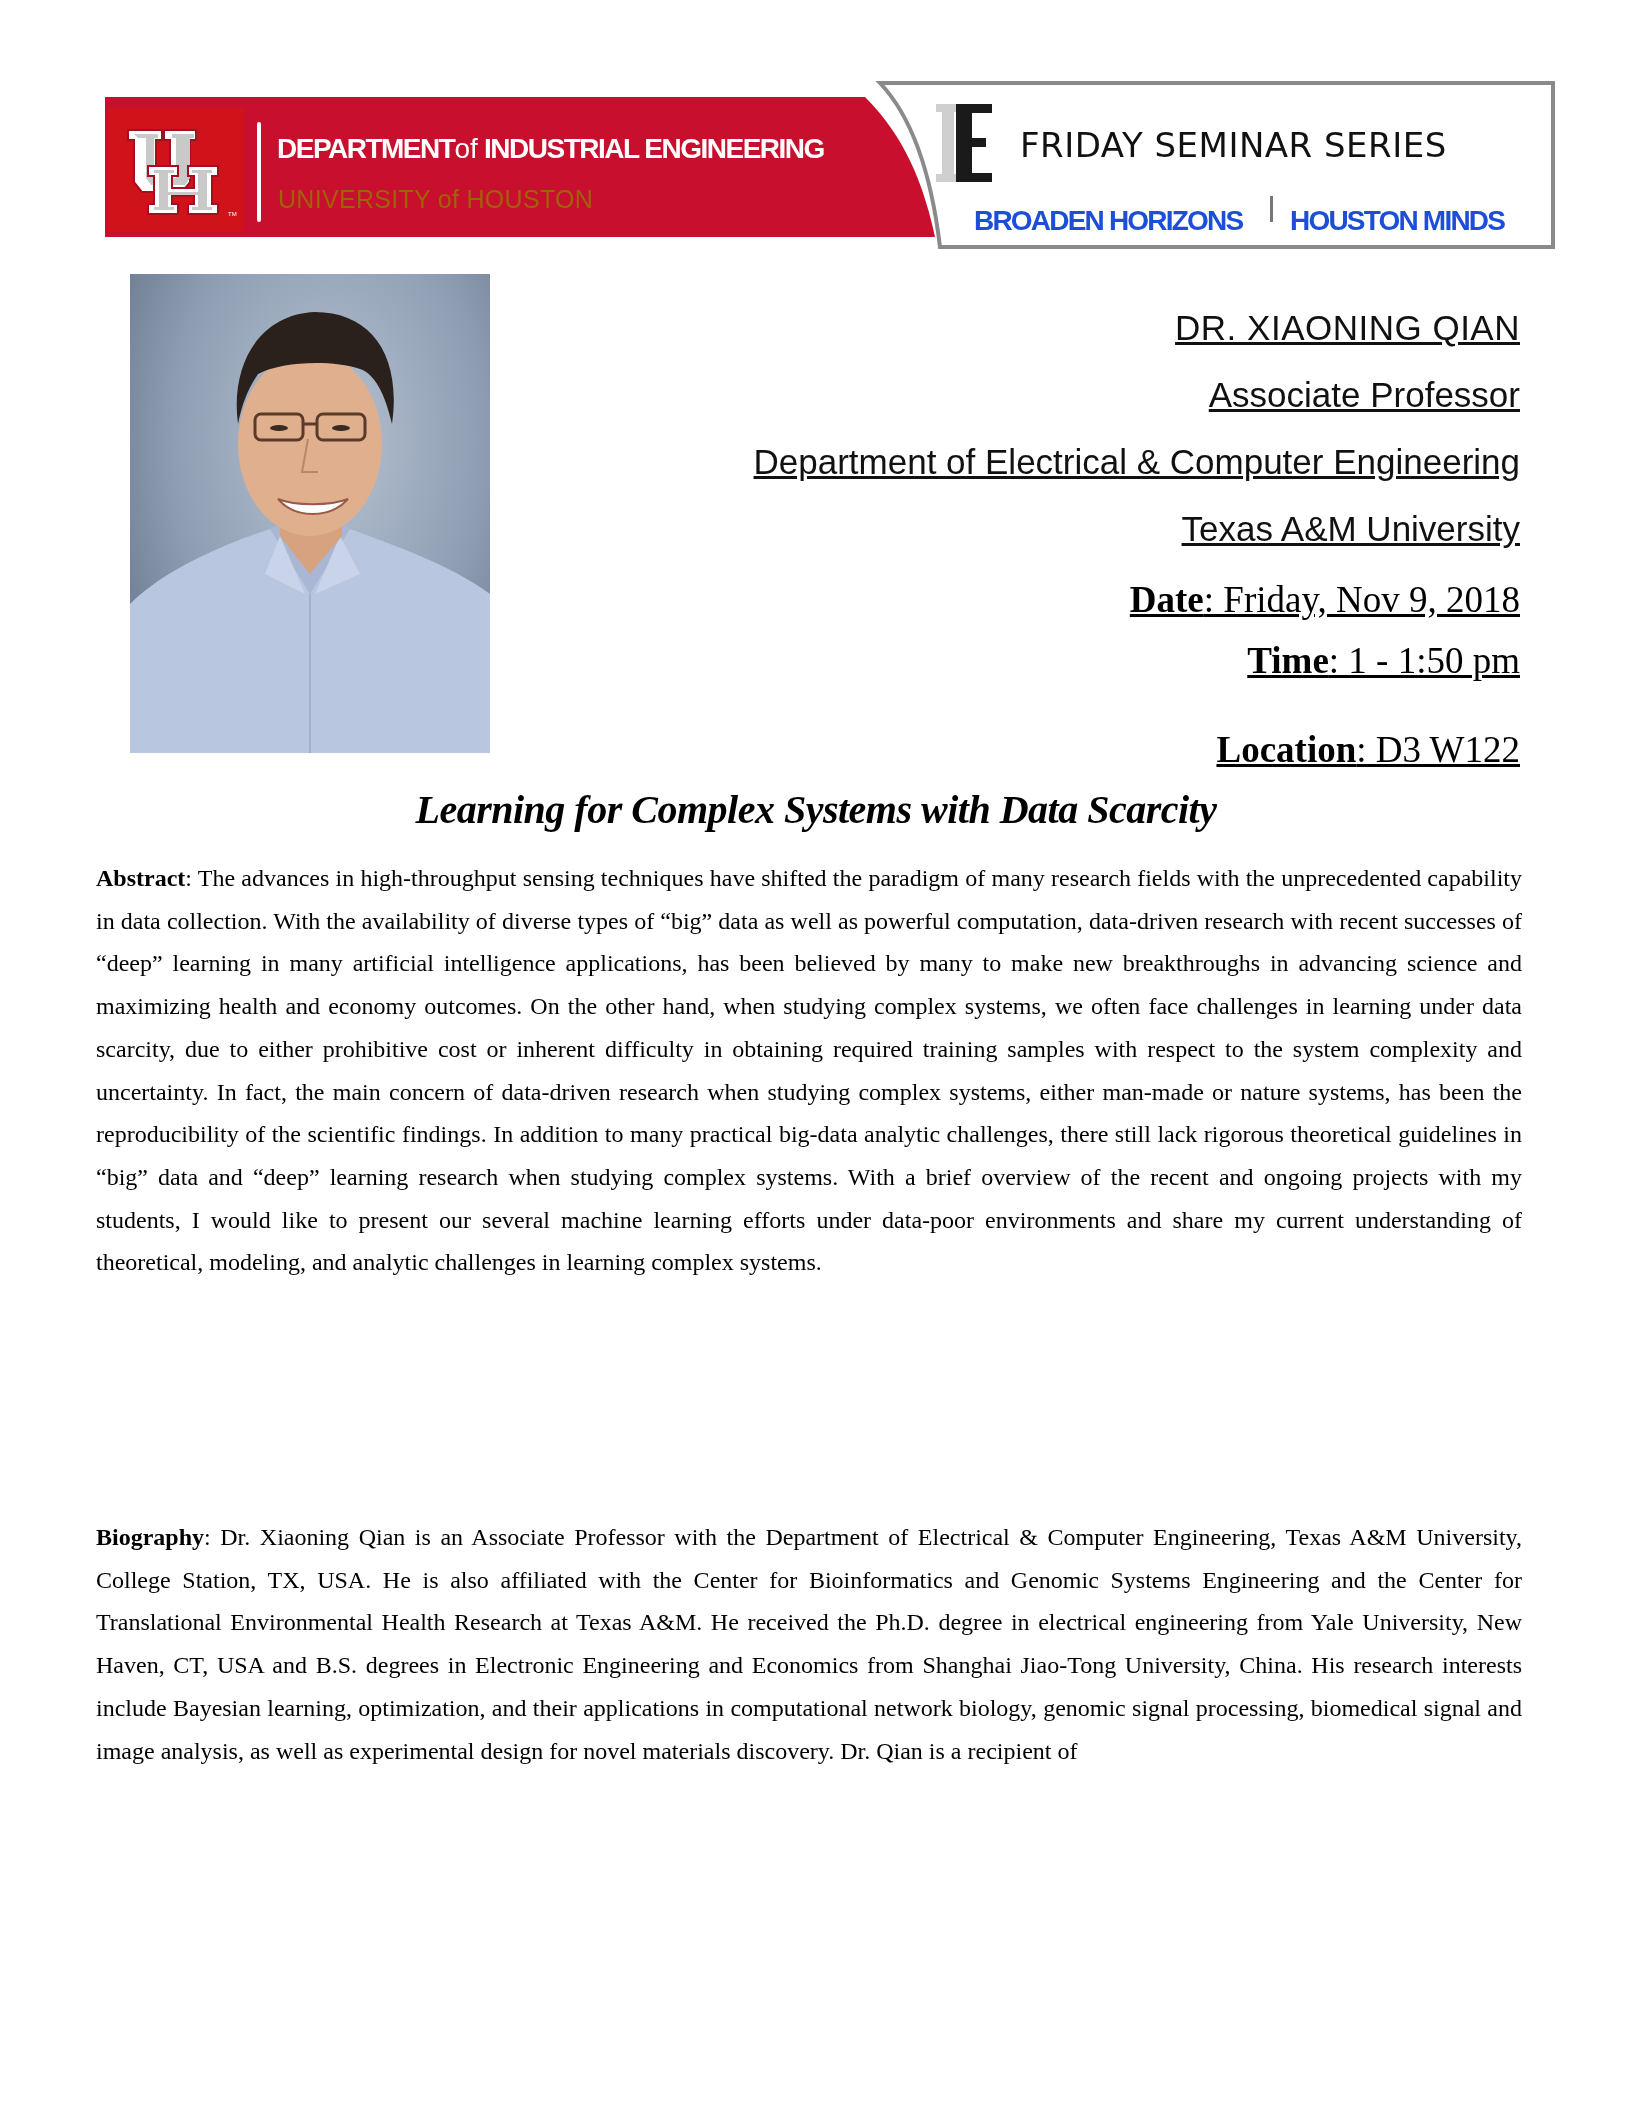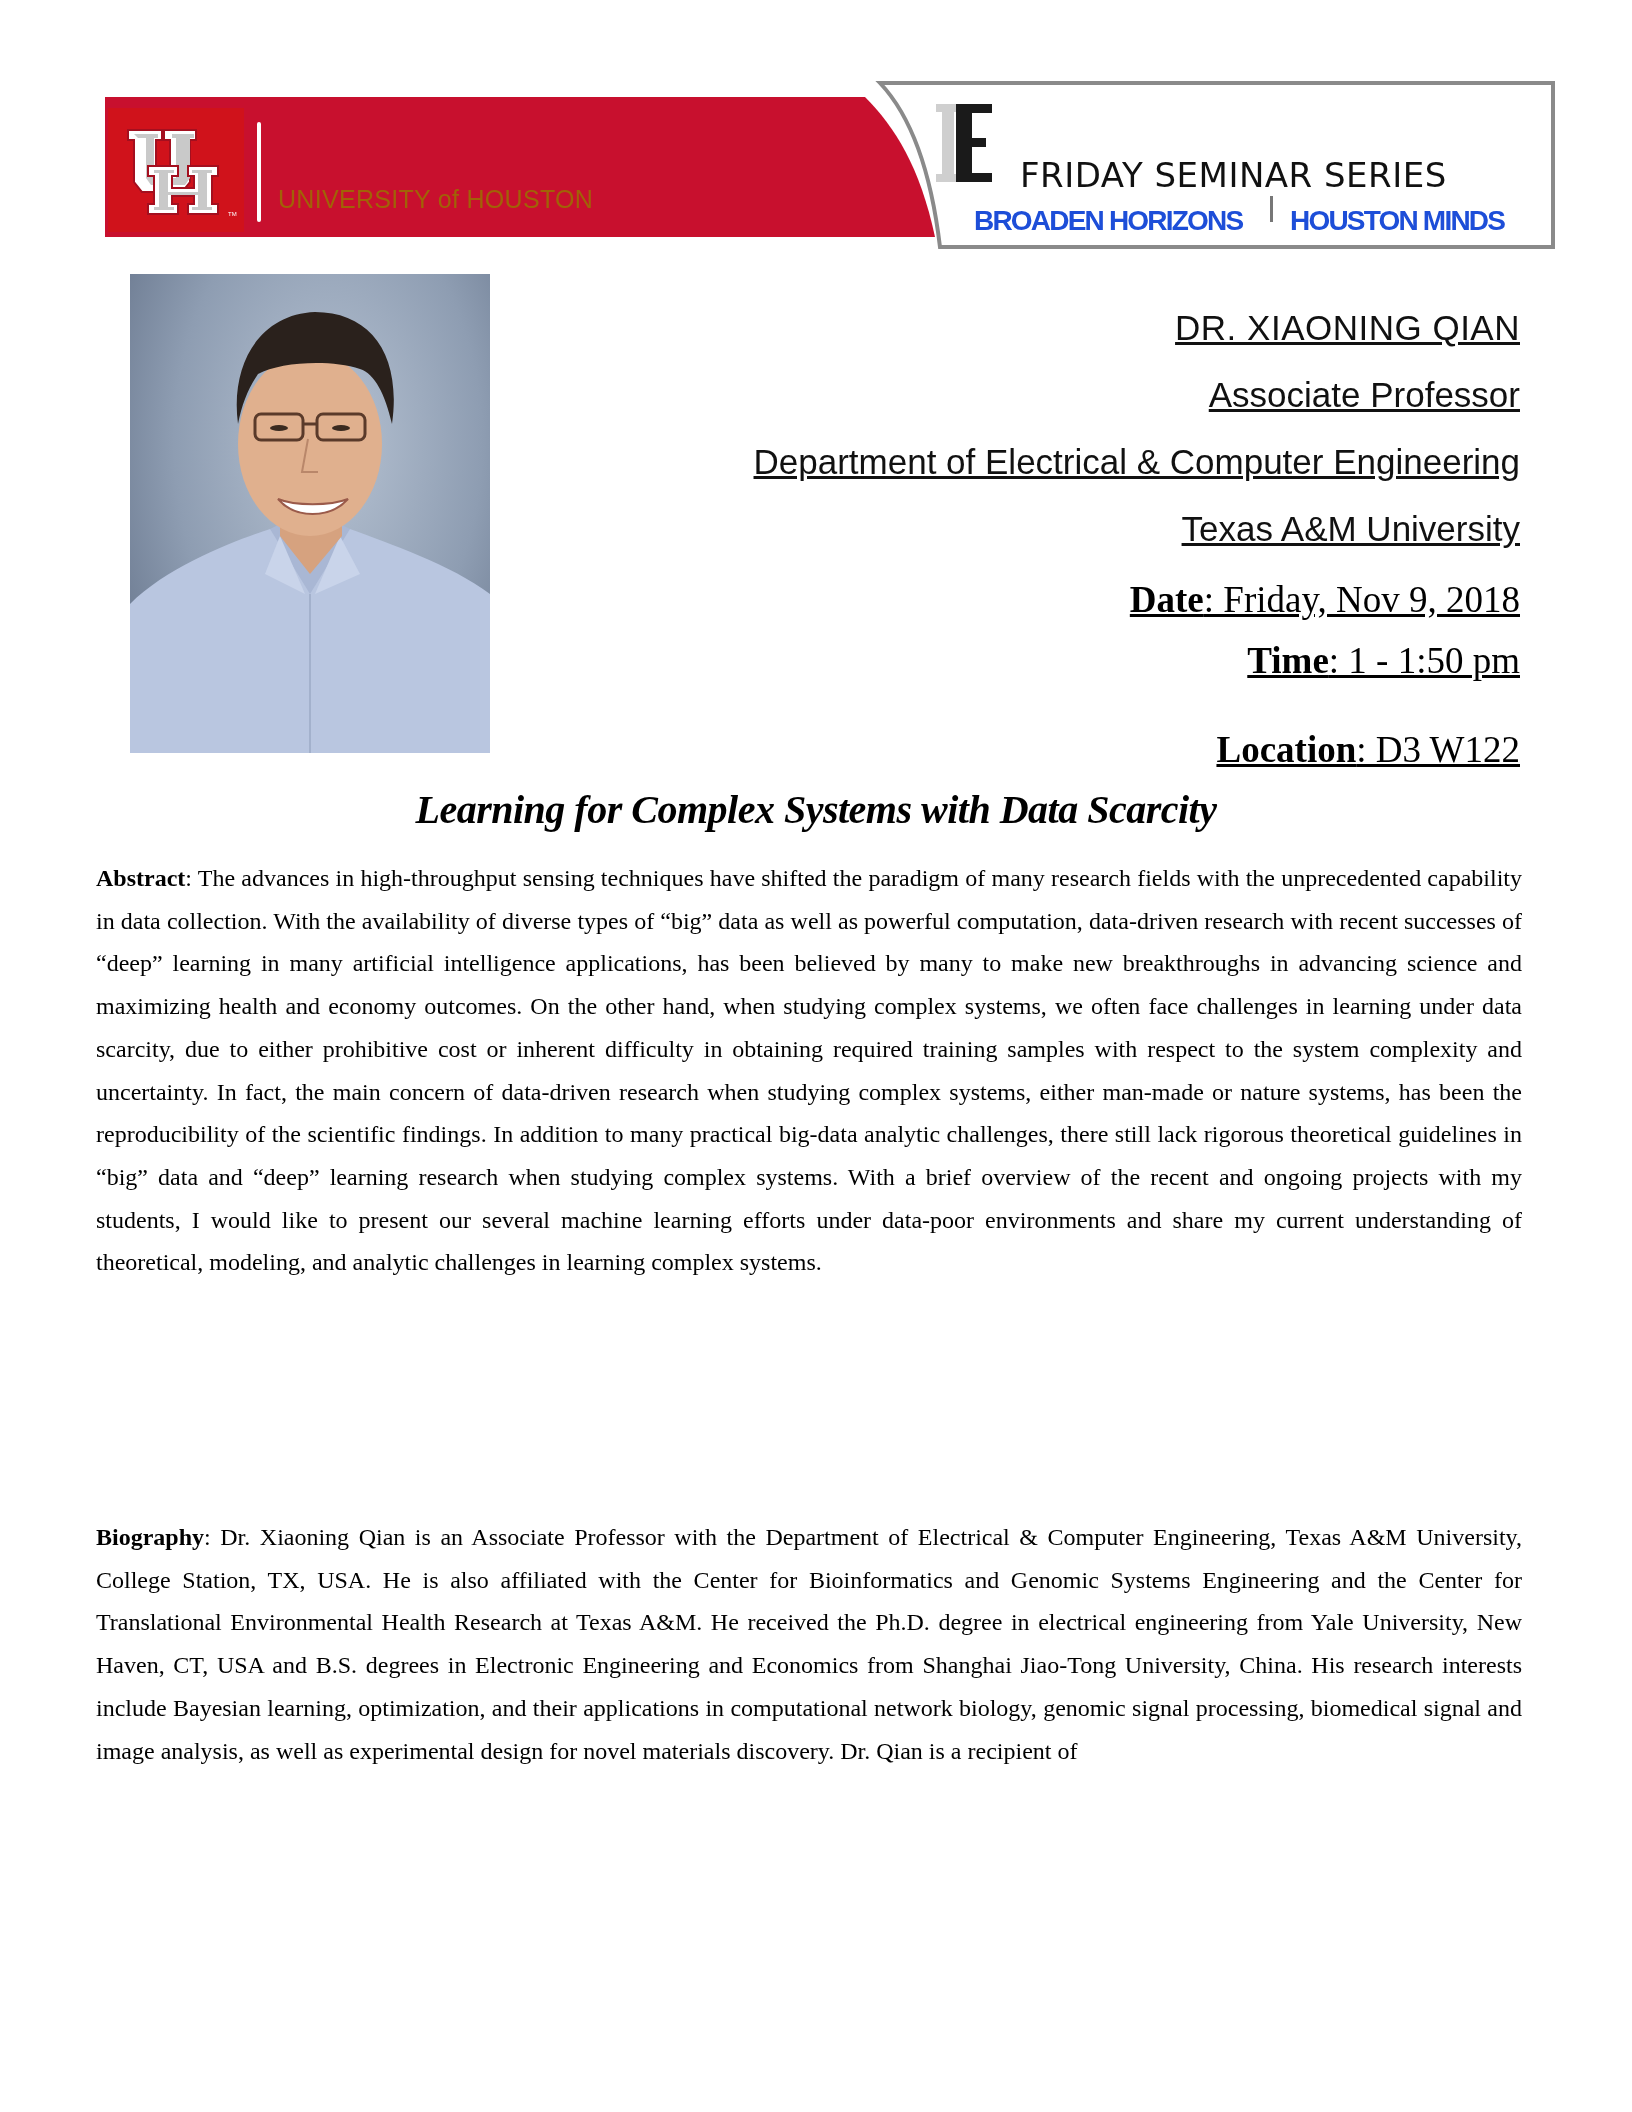--- a/index.html
+++ b/index.html
@@ -12,21 +12,21 @@
   .uh-logo svg { position:absolute; left:0; top:0; }
   .tm { position:absolute; left:120px; top:103px; color:#fff; font-family:"Liberation Sans", sans-serif; font-size:6px; }
   .uh-divider { position:absolute; left:152px; top:25px; width:4px; height:100px; background:#fff; border-radius:2px; }
   .dept-line { position:absolute; left:172px; top:36px; color:#fff; font-family:"Liberation Sans", sans-serif; font-size:28px; font-weight:bold; letter-spacing:-1.5px; white-space:nowrap; }
   .dept-line .of { font-weight:normal; letter-spacing:0; }
   .uni-line { position:absolute; left:173px; top:88px; color:#a16207; font-family:"Liberation Sans", sans-serif; font-size:25px; white-space:nowrap; letter-spacing:0.3px; }
 
   .seminar-frame { position:absolute; left:870px; top:80px; width:690px; height:172px; }
   .seminar-frame svg { position:absolute; left:0; top:0; }
   .ie-mark { position:absolute; left:936px; top:104px; width:56px; height:78px; }
-  .seminar-title { position:absolute; left:1020px; top:125px; font-family:"DejaVu Sans", sans-serif; font-size:34px; color:#111; white-space:nowrap; letter-spacing:0.5px;margin-top:30px; }
+  .seminar-title { position:absolute; left:1020px; top:125px; font-family:"DejaVu Sans", sans-serif; font-size:34px; color:#111; white-space:nowrap; letter-spacing:0.5px; }
   .tag { position:absolute; top:205px; font-family:"Liberation Sans", sans-serif; font-weight:bold; font-size:28px; color:#1d4ed8; letter-spacing:-1.8px; white-space:nowrap; }
   .tag-left { left:974px; }
   .tag-right { left:1290px; }
   .tag-sep { position:absolute; left:1270px; top:196px; width:3px; height:26px; background:#777; }
 
   
   .photo { position:absolute; left:130px; top:274px; width:360px; height:479px; overflow:hidden;
            background: radial-gradient(ellipse at 55% 35%, #b7c3d3 0%, #8e9db2 55%, #5d6b82 100%); }
   .photo svg { position:absolute; left:0; top:0; }
 
@@ -65,20 +65,24 @@
 
       <path d="M20,22 h34 v10 h-6 v34 h14 v-34 h-6 v-10 h32 v10 h-6 v42 l-8,10 h-40 l-8,-10 v-42 h-6 z" fill="#ffffff" stroke="#a40f1f" stroke-width="2"></path>
       <path d="M26,26 h24 v4 h-4 v40 h22 v-40 h-4 v-4 h22 v4 h-4 v40 l-5,7 h-34 l-5,-7 v-40 h-8z" fill="#c9c9c9"></path>
 
       <path d="M40,58 h30 v10 h-6 v12 h22 v-12 h-6 v-10 h30 v10 h-6 v28 h6 v10 h-30 v-10 h6 v-8 h-22 v8 h6 v10 h-30 v-10 h6 v-28 h-6z" fill="#ffffff" stroke="#a40f1f" stroke-width="2"></path>
       <path d="M46,62 h20 v3 h-6 v19 h30 v-19 h-6 v-3 h20 v3 h-5 v34 h5 v3 h-20 v-3 h6 v-12 h-30 v12 h6 v3 h-20 v-3 h5 v-34 h-5z" fill="#c9c9c9"></path>
     </svg>
     <span class="tm">TM</span>
   </div>
   <div class="uh-divider"></div>
+  <div class="dept-line">
+    <span>DEPARTMENT</span><span class="of">of</span>
+    <span>INDUSTRIAL ENGINEERING</span>
+  </div>
   <div class="uni-line">UNIVERSITY of  HOUSTON</div>
 </div>
 
 <div class="seminar-frame">
   <svg width="690" height="172">
     <path d="M10,3 L683,3 L683,167 L70,167 C62,100 45,40 10,3 Z" fill="#ffffff" stroke="#8a8a8a" stroke-width="4"></path>
   </svg>
 </div>
 <svg class="ie-mark" viewBox="0 0 56 78">
   <rect x="0" y="0" width="20" height="8" fill="#cfcfcf"></rect>

